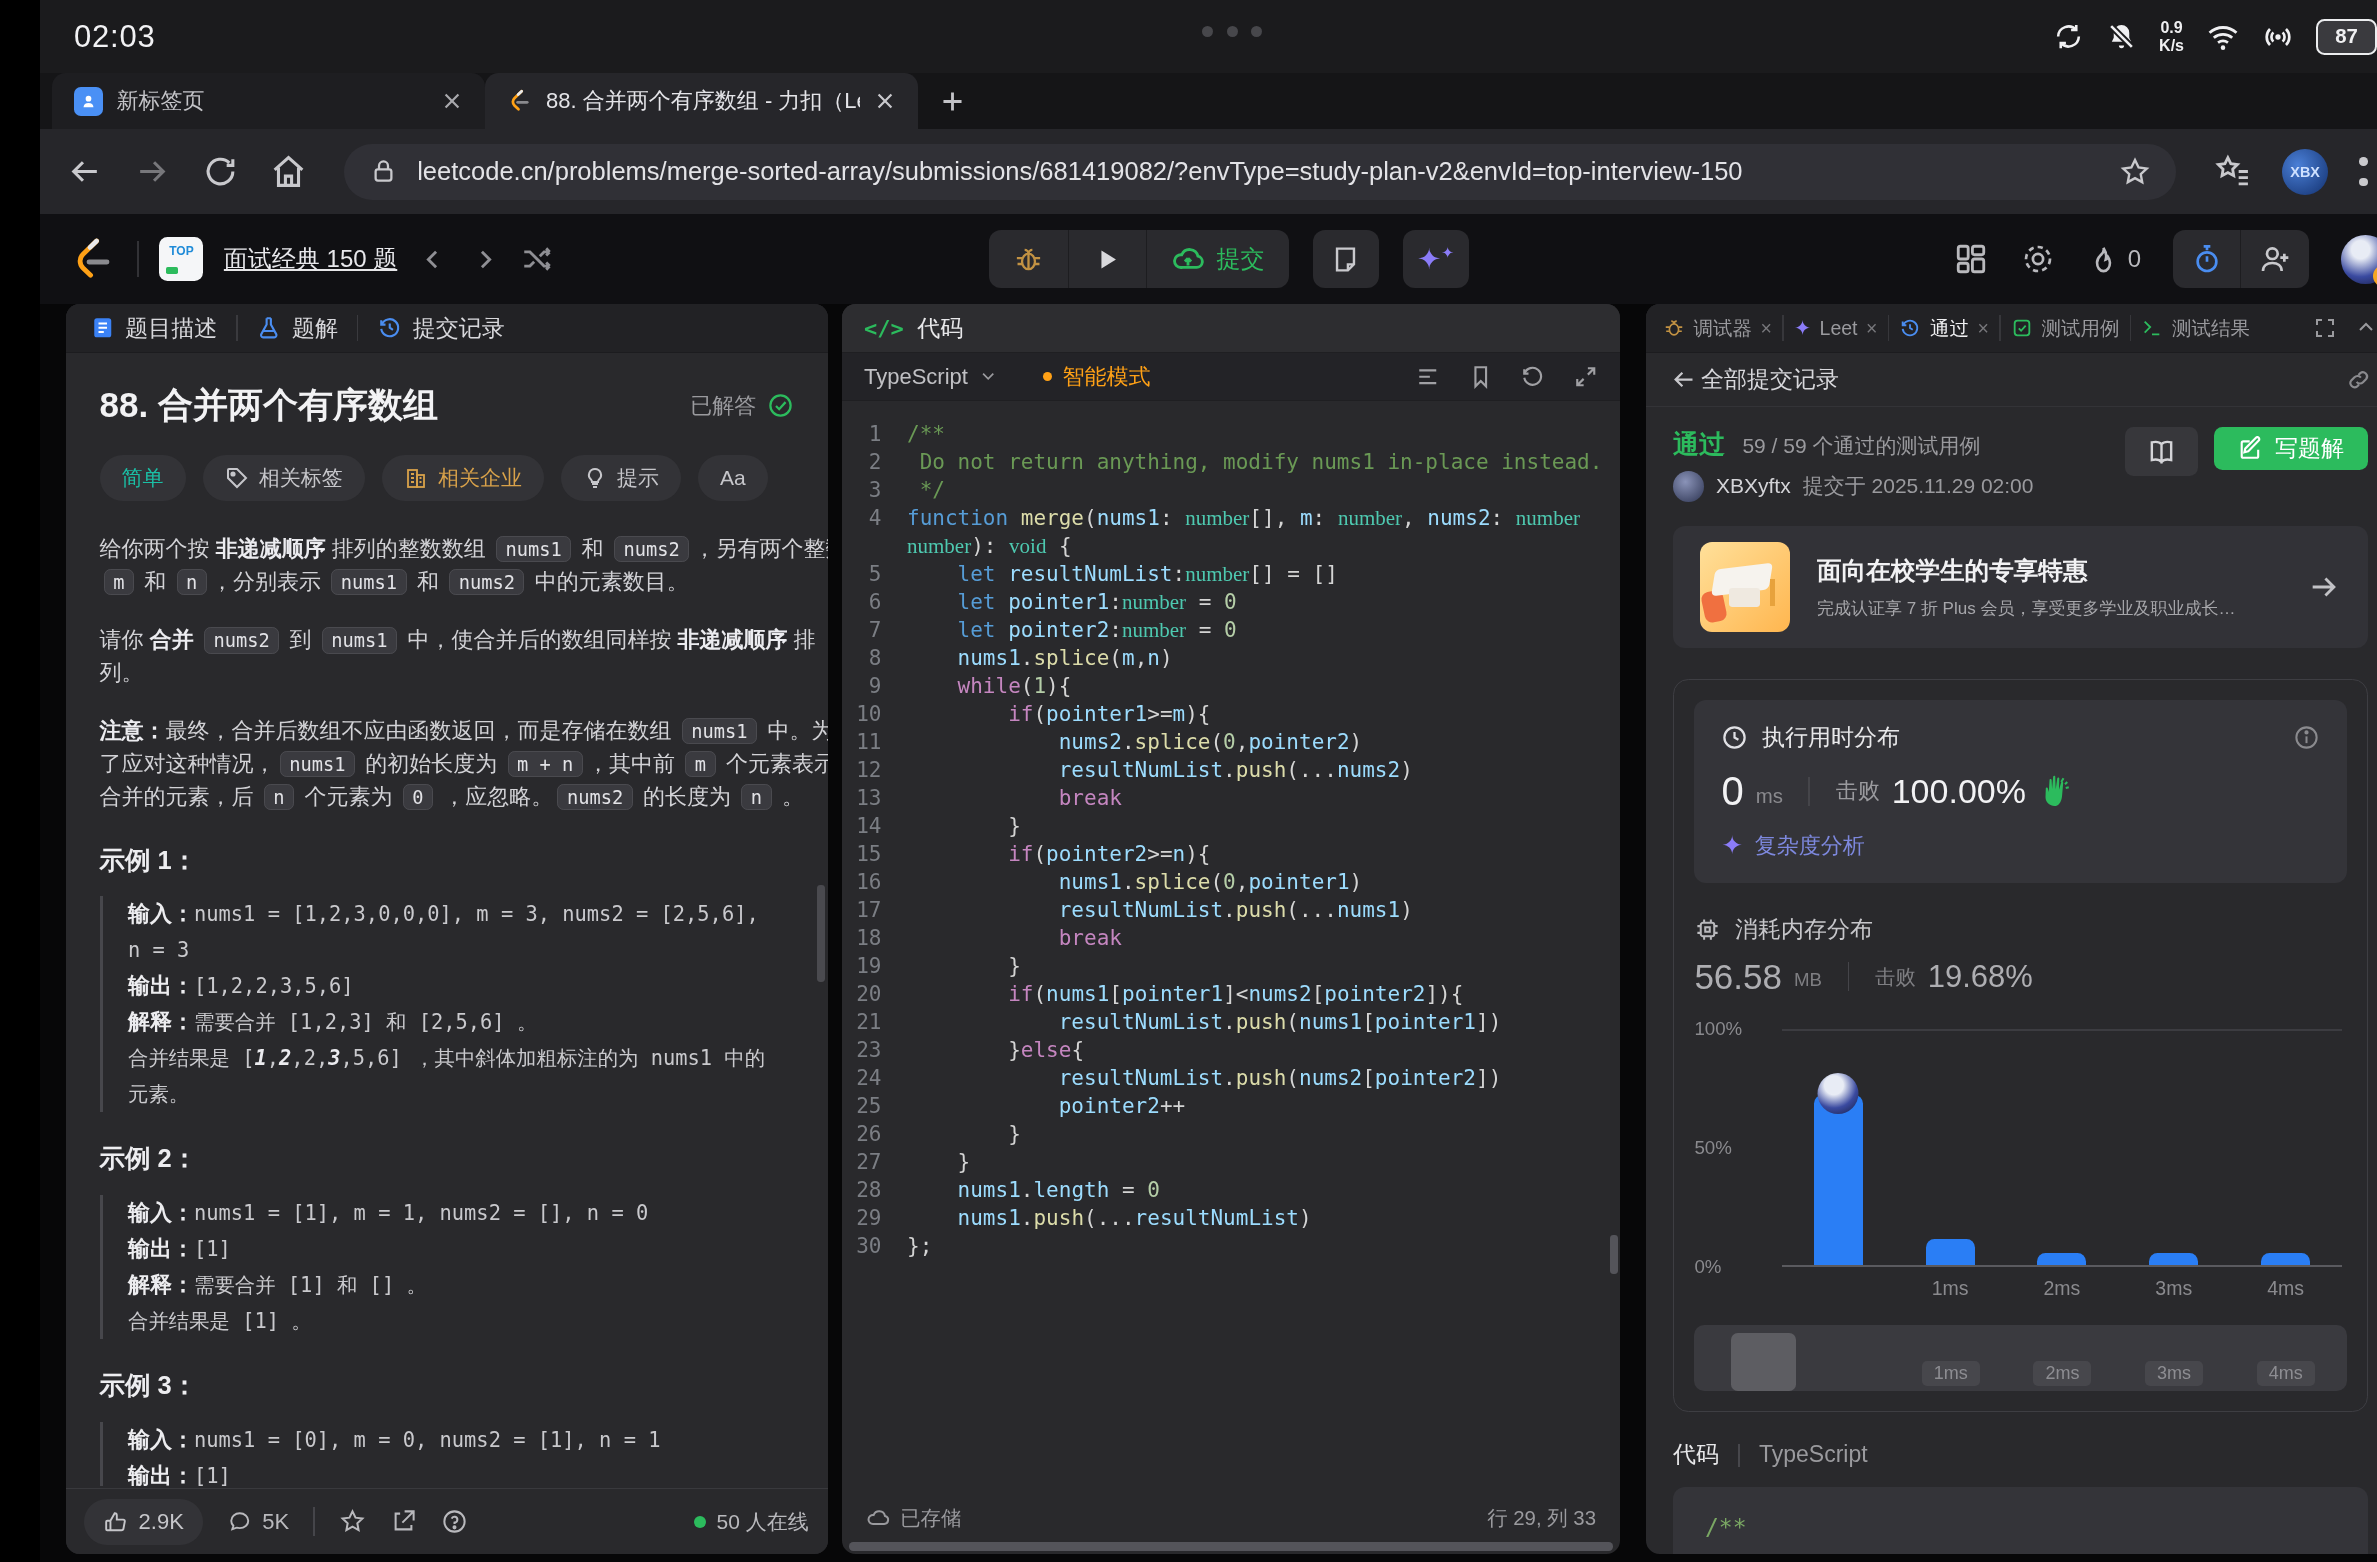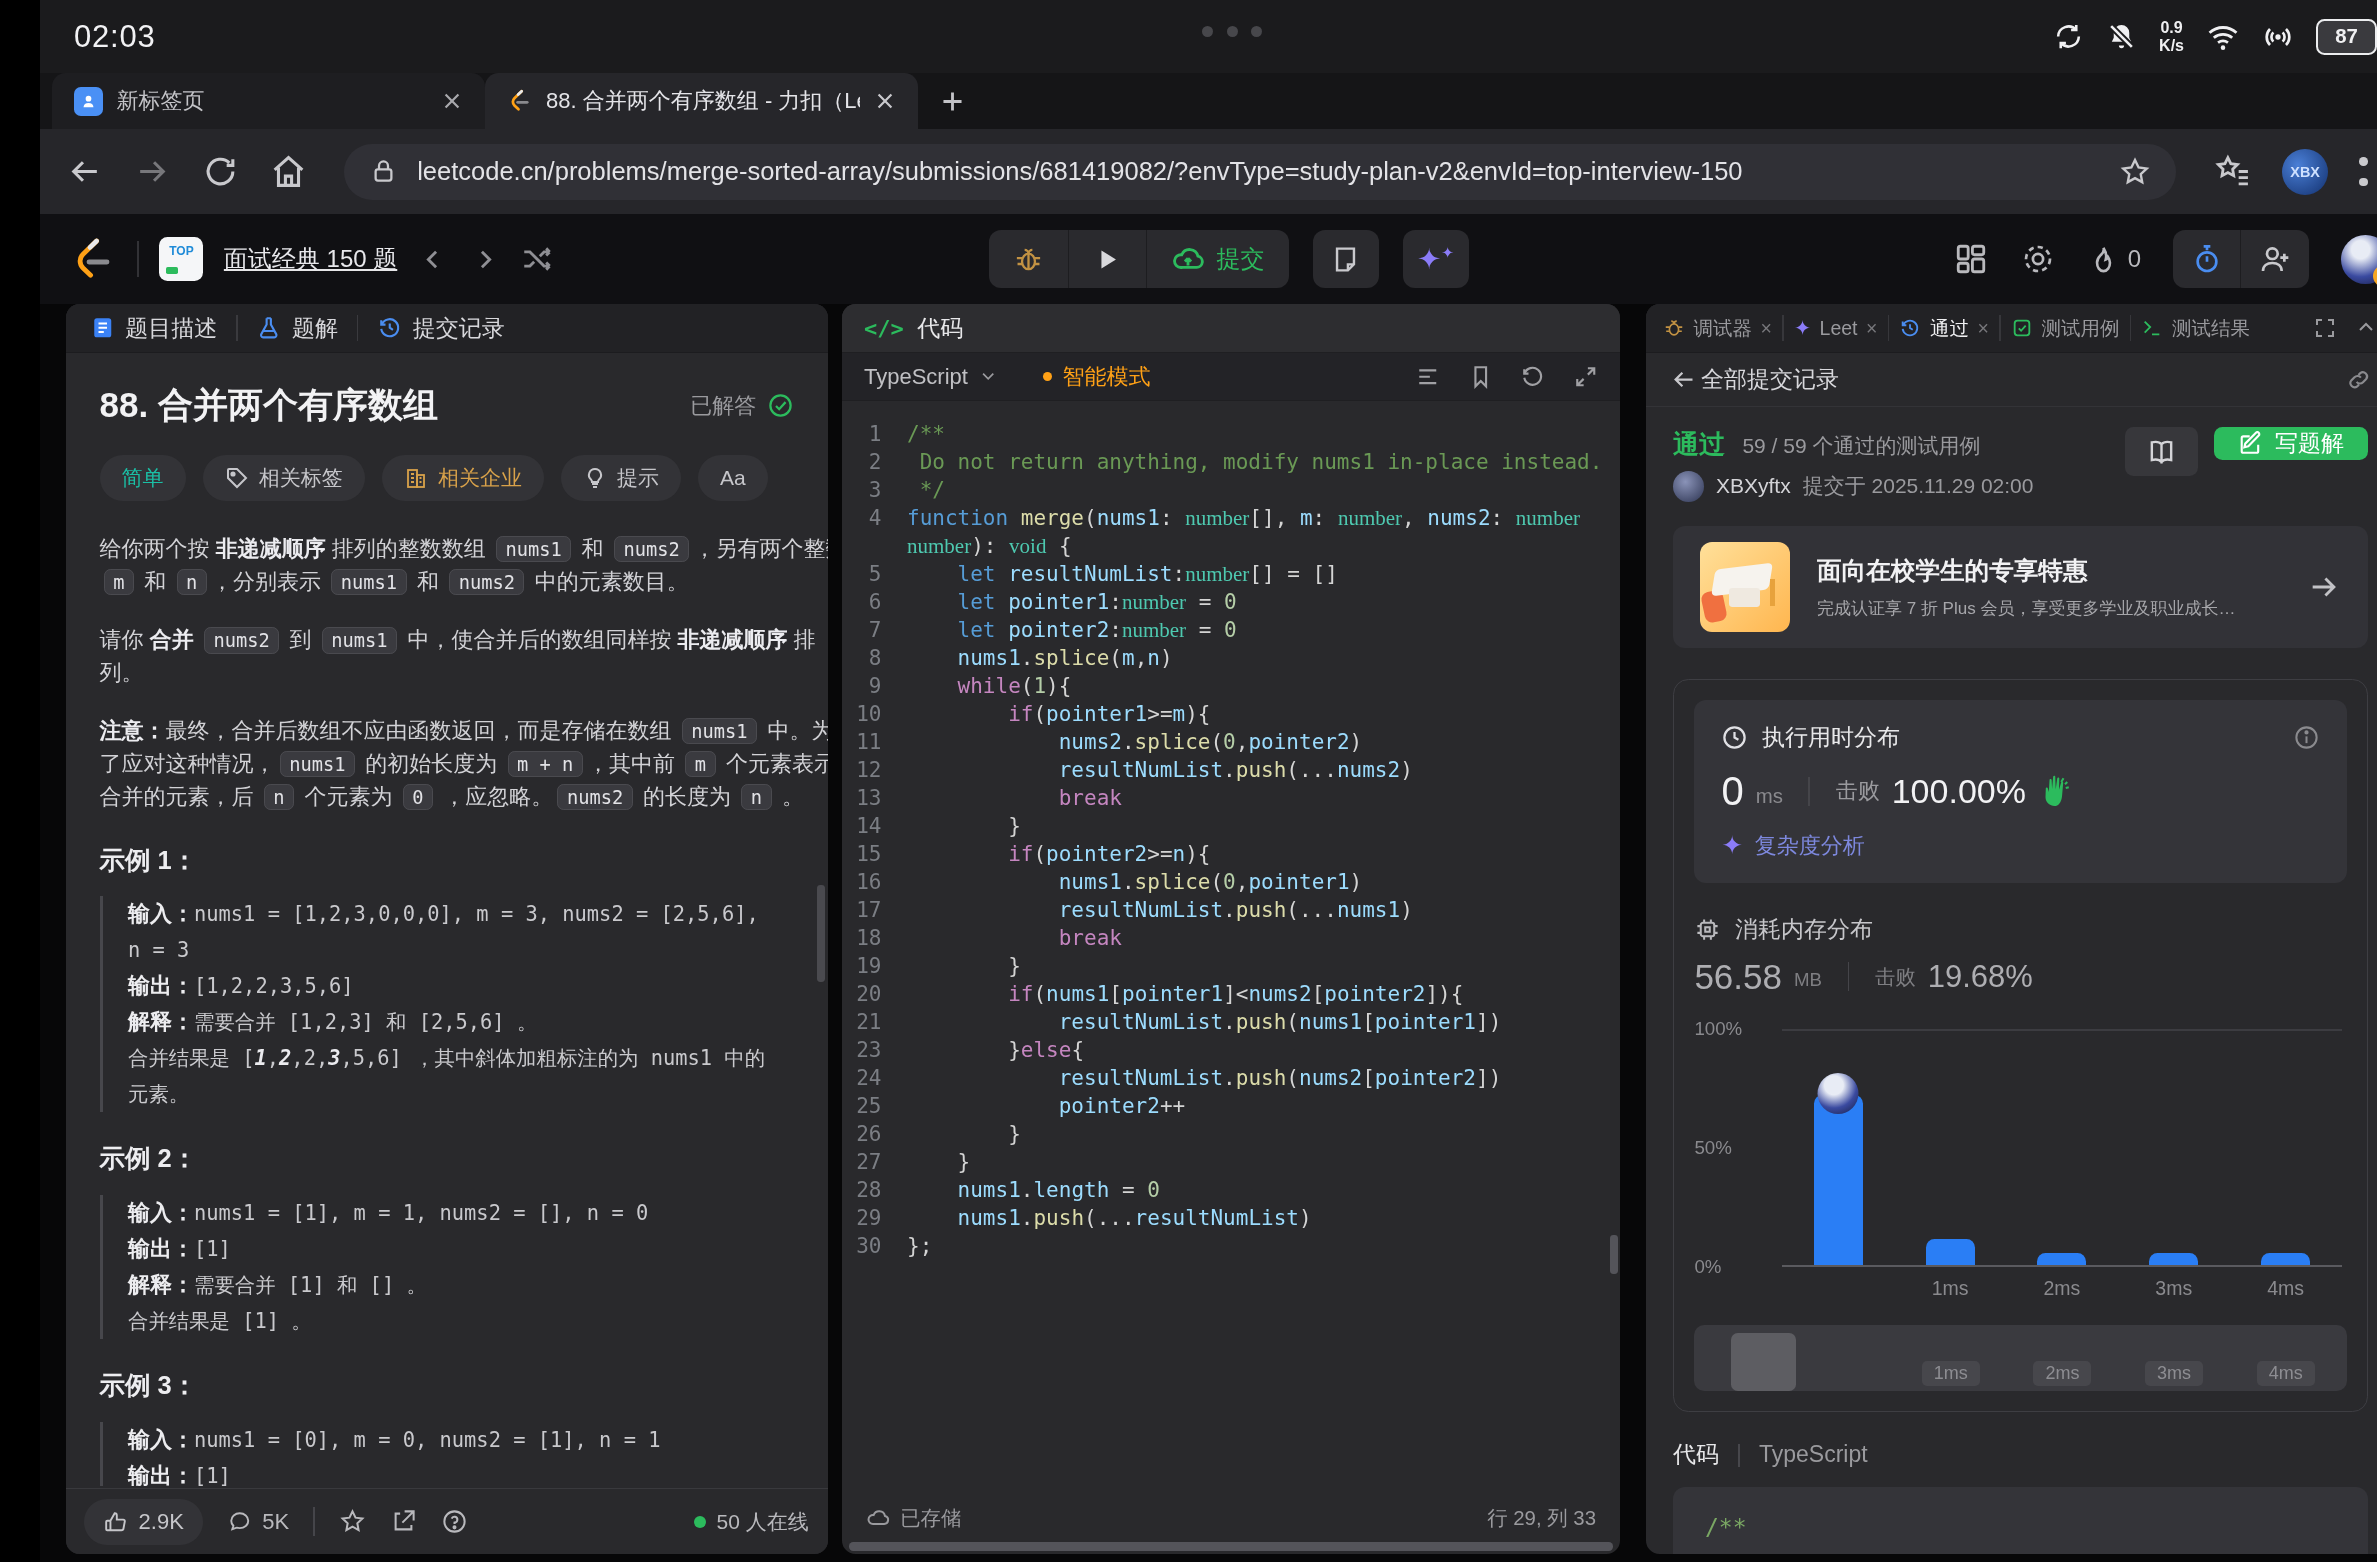--- a/index.html
+++ b/index.html
@@ -154,21 +154,21 @@
   .r-back { height:54px; border-bottom:1.7px solid #333337; display:flex; align-items:center; gap:4px;
             padding:0 24px; font-size:23px; color:#d8d8dc; }
   .r-back .link { margin-left:auto; color:#8a8a8e; }
   .r-body { padding:20.4px 27px; }
   .res-row { display:flex; align-items:flex-start; }
   .verdict { font-size:26px; font-weight:700; color:#2cbb5d; }
   .cases { font-size:21px; color:#9a9a9e; margin-left:13.6px; }
   .res-btns { margin-left:auto; display:flex; gap:15.3px; }
   .book-btn { width:73px; height:49px; background:#37373b; border-radius:8.5px; display:flex;
               align-items:center; justify-content:center; color:#d4d4d8; }
-  .solution-btn { height:33px; padding:16px 24px; background:#2cbb5d; border-radius:8.5px; display:flex;
+  .solution-btn { height:43px; padding:16px 24px; background:#2cbb5d; border-radius:8.5px; display:flex;
                   align-items:center; gap:12px; color:#fff; font-size:23px; }
   .submit-row { display:flex; align-items:center; gap:12px; margin-top:8.5px; font-size:21px; color:#9a9a9e; }
   .mini-ava { width:31px; height:31px; border-radius:50%;
               background:radial-gradient(circle at 40% 35%, #8a93b8, #2c3350); }
   .sub-name { color:#d4d4d8; }
   .promo { margin-top:24px; height:122px; background:#323237; border-radius:12px;
            display:flex; align-items:center; gap:27px; padding:0 27px; }
   .promo-img { width:90px; height:90px; border-radius:12px; flex:none; position:relative; overflow:hidden;
                background:linear-gradient(135deg,#ffe09a,#ffb64f); }
   .cap-top { position:absolute; left:13.6px; top:24px; width:56px; height:27px; background:#f6f3ee;

